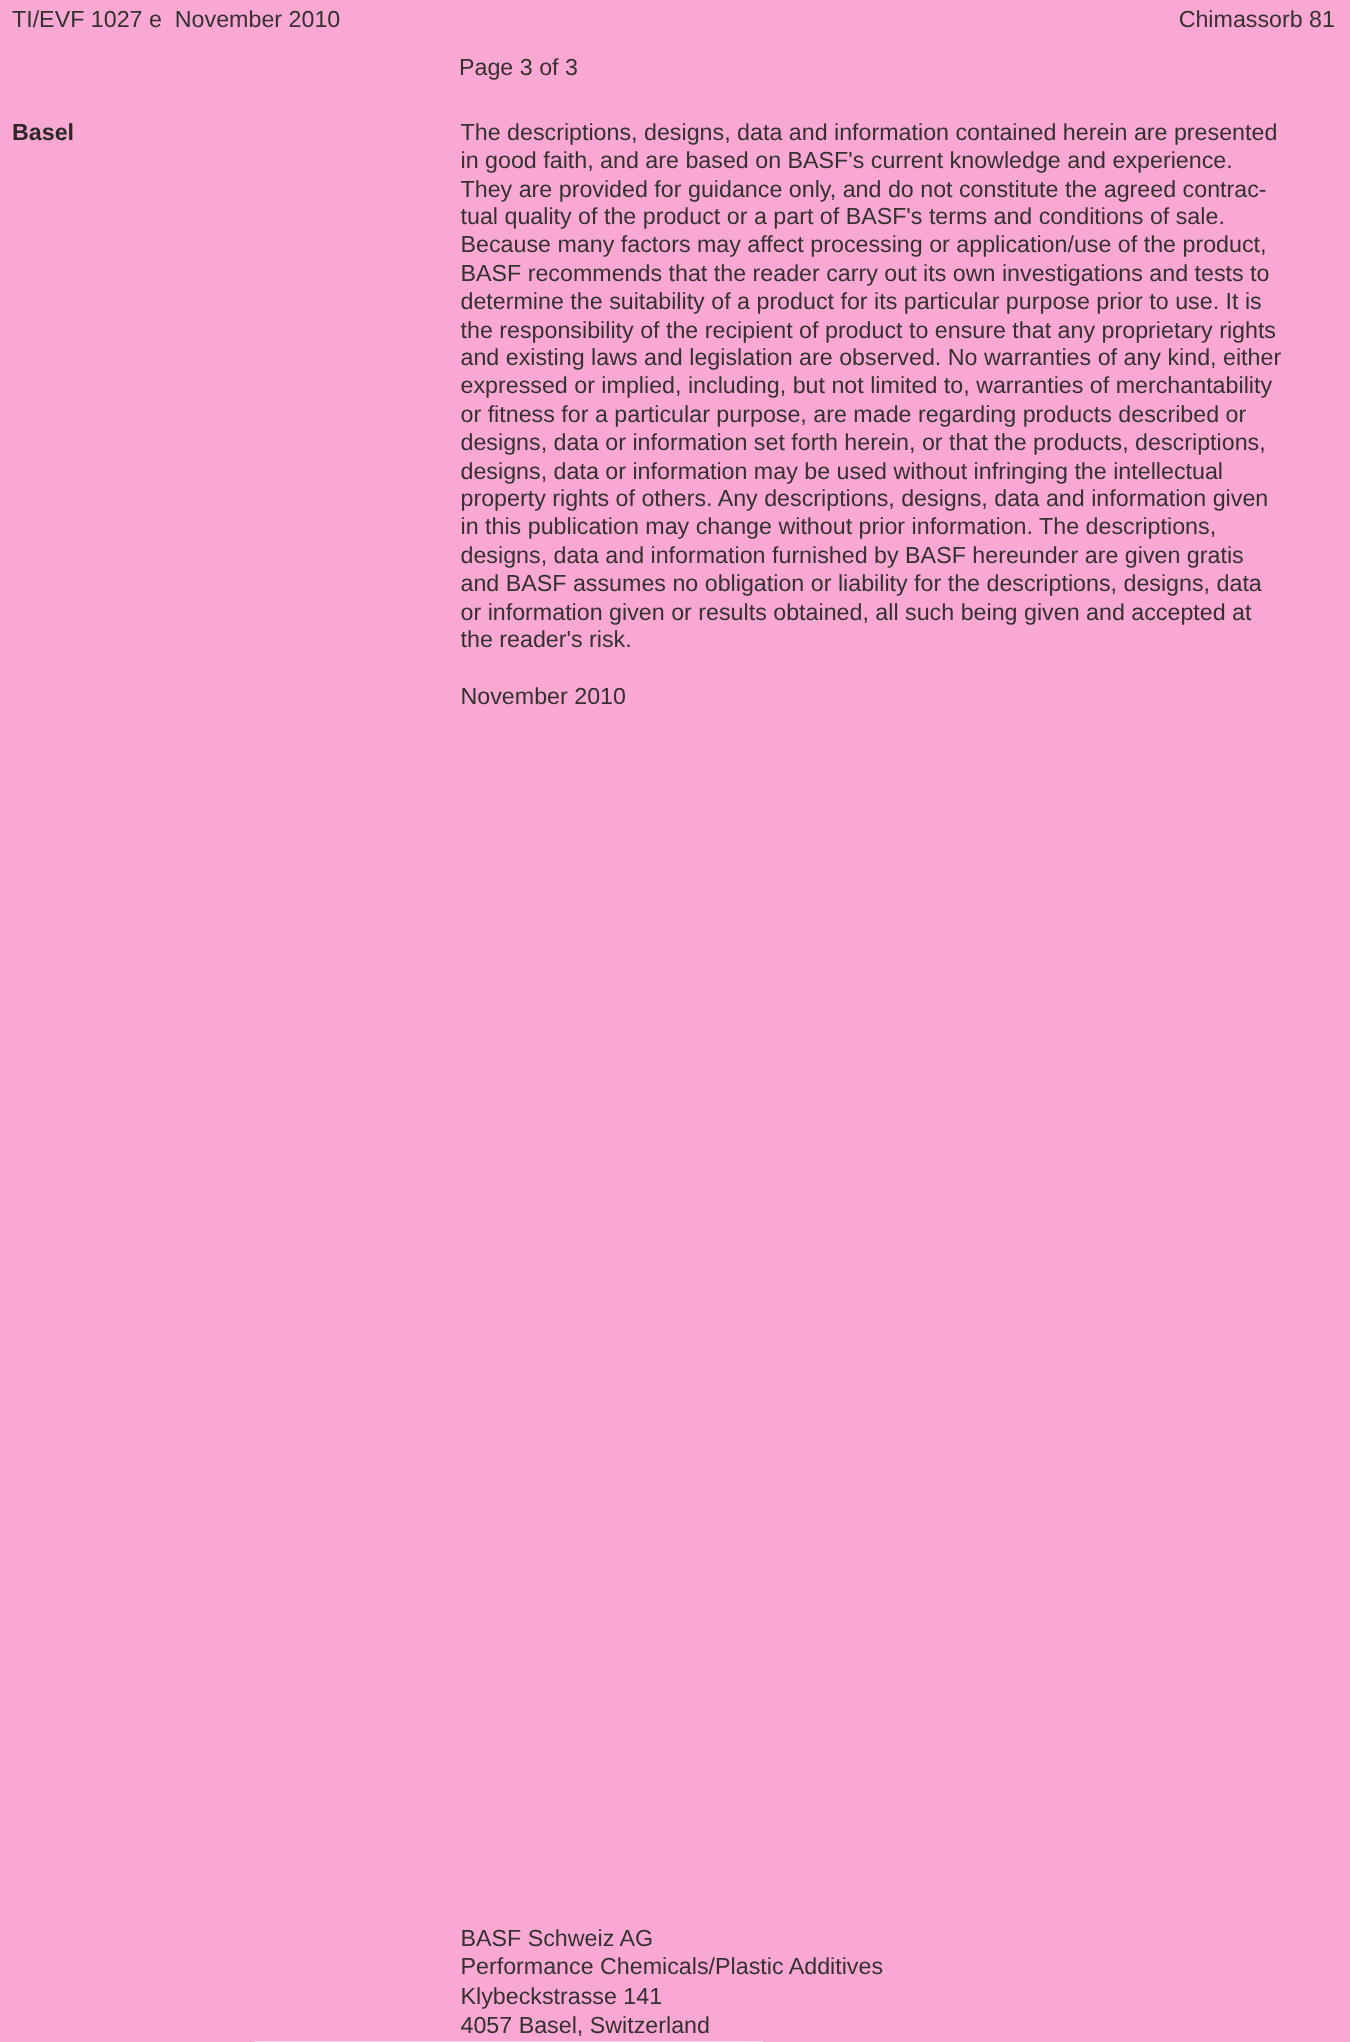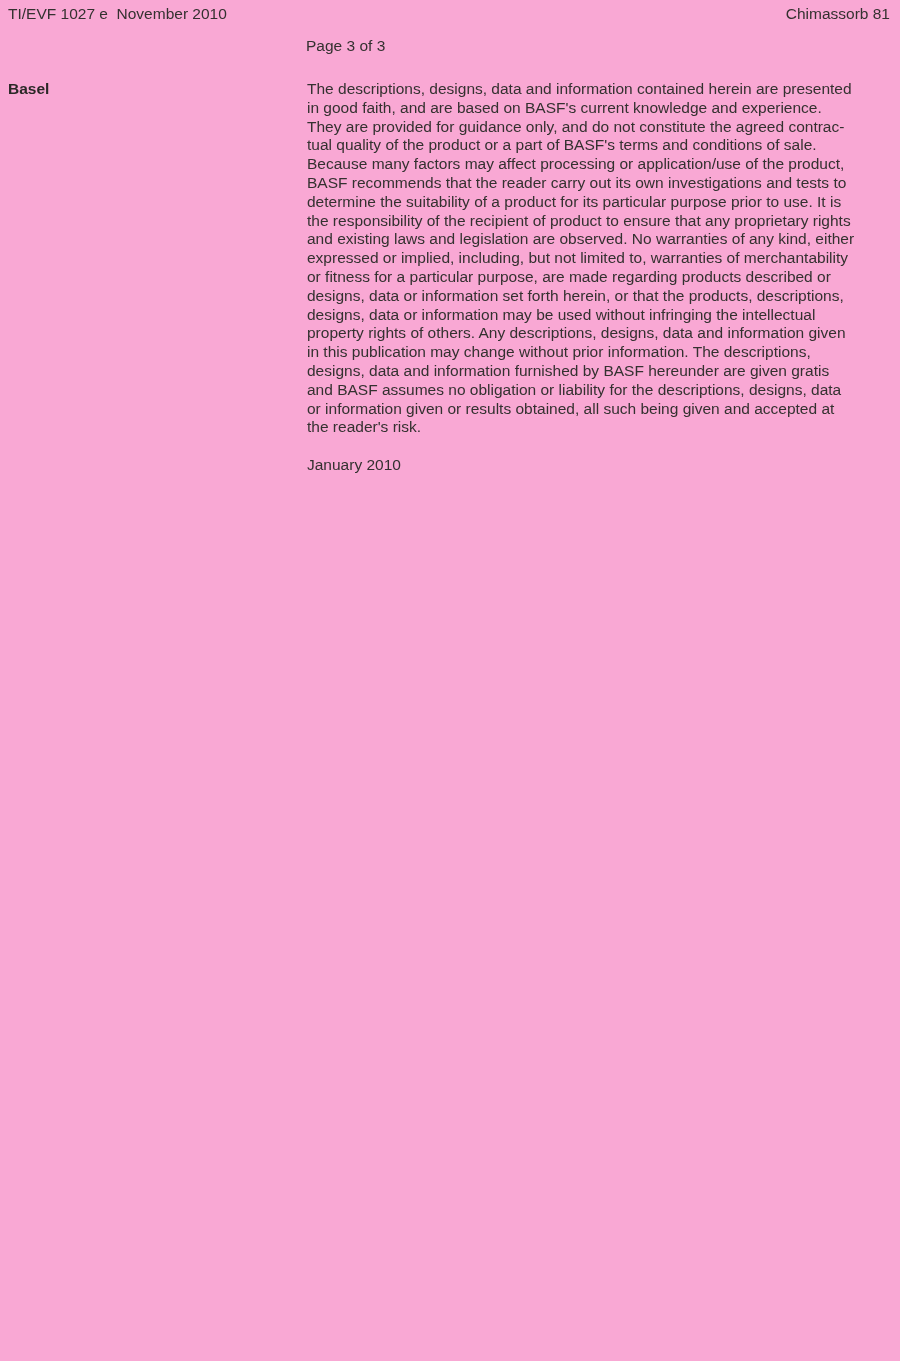--- a/index.html
+++ b/index.html
@@ -73,16 +73,20 @@
 or fitness for a particular purpose, are made regarding products described or
 designs, data or information set forth herein, or that the products, descriptions,
 designs, data or information may be used without infringing the intellectual
 property rights of others. Any descriptions, designs, data and information given
 in this publication may change without prior information. The descriptions,
 designs, data and information furnished by BASF hereunder are given gratis
 and BASF assumes no obligation or liability for the descriptions, designs, data
 or information given or results obtained, all such being given and accepted at
 the reader's risk.</div>
 
-  <div class="abs note-date">January 2010</div>
+  <div class="abs note-date">November 2010</div>
 
+  <div class="abs footer-address">BASF Schweiz AG
+Performance Chemicals/Plastic Additives
+Klybeckstrasse 141
+4057 Basel, Switzerland</div>
 
 </div>
 
 </body></html>

